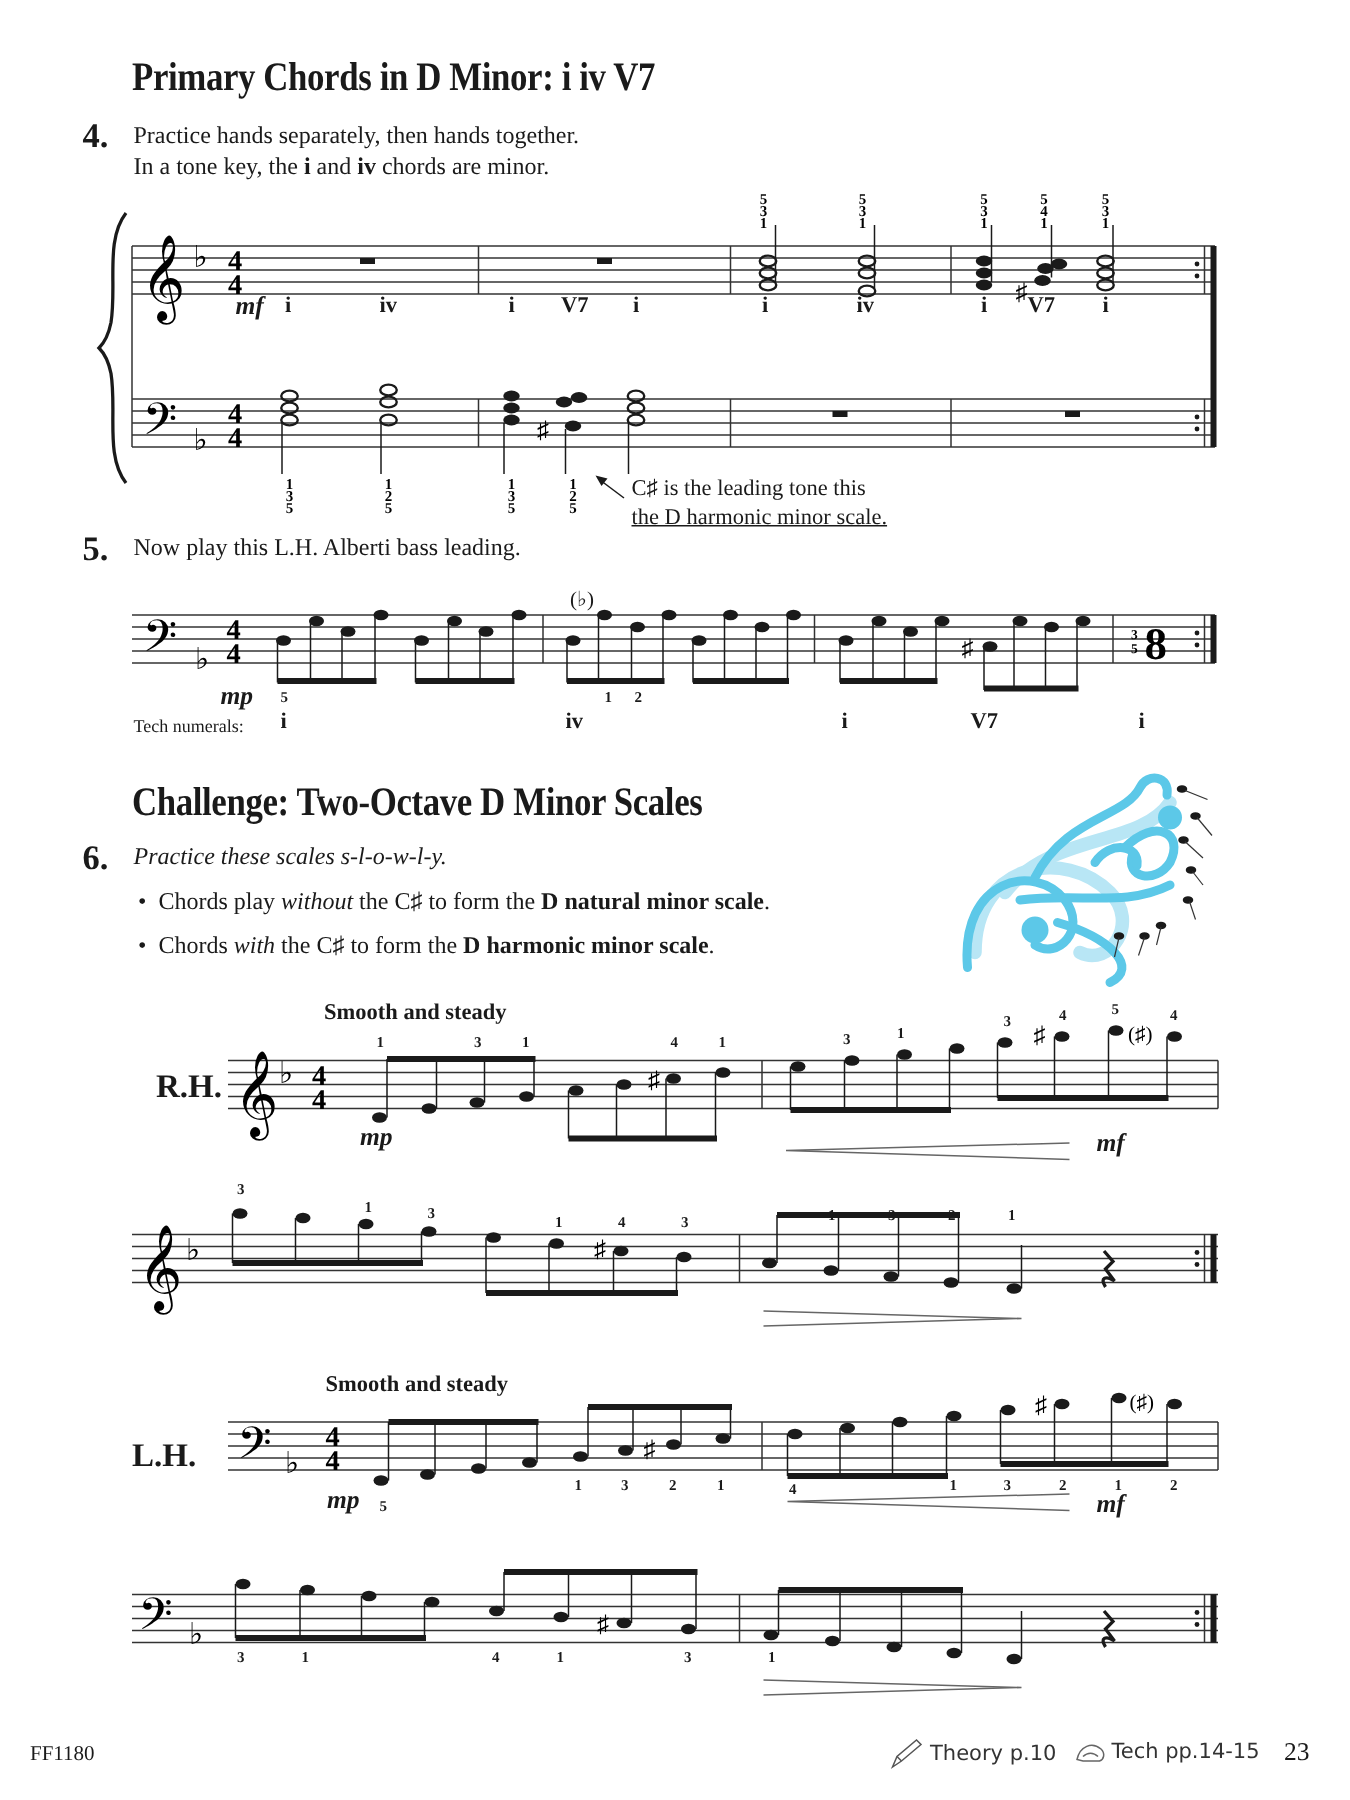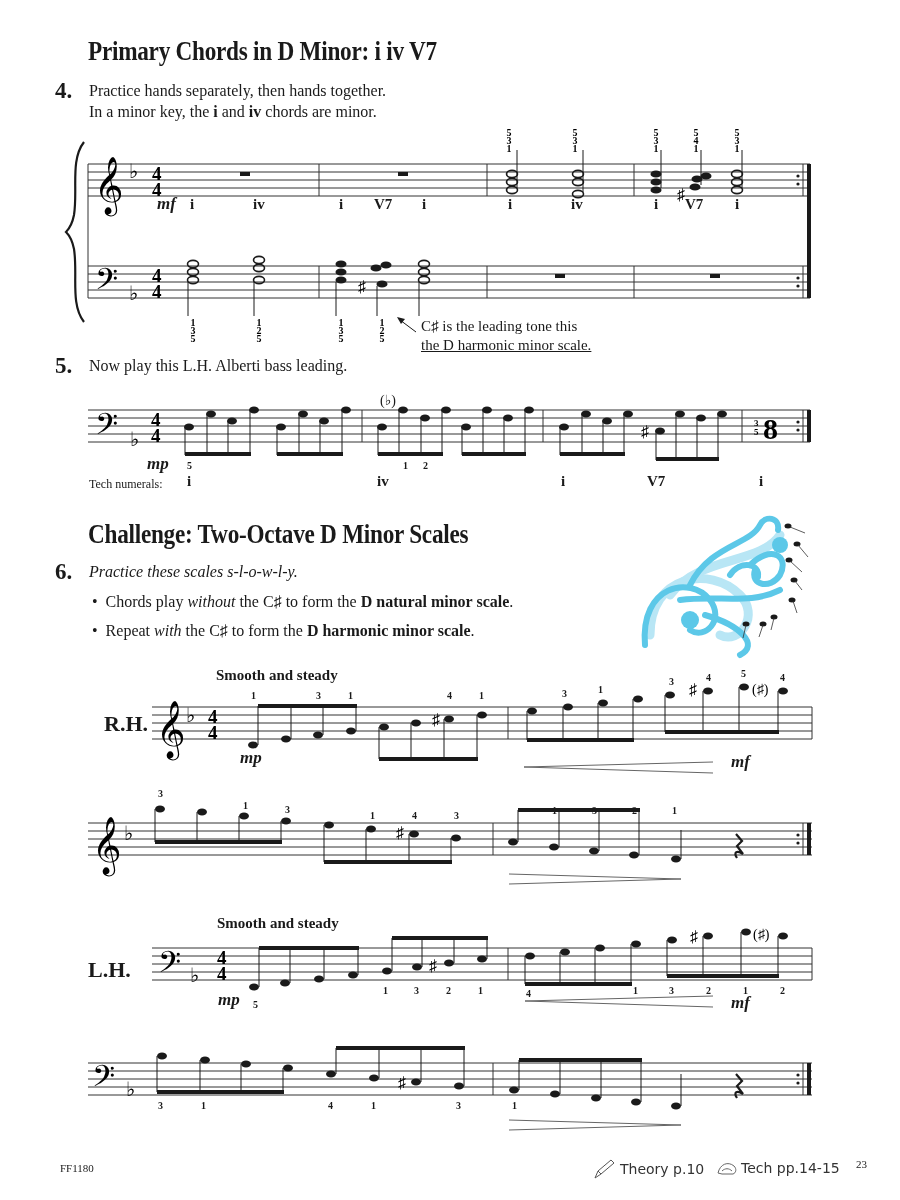--- a/index.html
+++ b/index.html
@@ -15,21 +15,21 @@
   .rn{font-size:15px;font-weight:bold;}
   .dyn{font-size:17px;font-weight:bold;font-style:italic;}
   .footer{font-family:"DejaVu Sans",sans-serif;font-size:14px;color:#333;}
 </style>
 </head>
 <body>
 
 <div class="abs h1" style="left:88px;top:36px;">Primary Chords in D Minor:  i    iv    V7</div>
 <div class="abs num" style="left:55px;top:78px;">4.</div>
 <div class="abs txt" style="left:89px;top:80px;">Practice hands separately, then hands together.</div>
-<div class="abs txt" style="left:89px;top:101px;"><span>In a minor key, the </span><span class="b">i</span><span> and </span><span class="b">iv</span><span> chords are minor.</span></div>
+<div class="abs txt" style="left:89px;top:101px;"><span>In a tone key, the </span><span class="b">i</span><span> and </span><span class="b">iv</span><span> chords are minor.</span></div>
 
 <svg class="abs" style="left:0;top:120px;" width="900" height="240">
 
   <path d="M84,22 C70,40 78,70 74,95 C72,105 68,110 66,112 C68,114 72,119 74,129 C78,154 70,184 84,202" fill="none" stroke="#1a1a1a" stroke-width="2.2"></path>
 
   <g stroke="#333" stroke-width="1">
     <line x1="88" y1="44" x2="810" y2="44"></line>
       <line x1="88" y1="52" x2="810" y2="52"></line>
       <line x1="88" y1="60" x2="810" y2="60"></line>
       <line x1="88" y1="68" x2="810" y2="68"></line>
@@ -274,21 +274,21 @@
 <div class="abs rn" style="left:187px;top:473px;">i</div>
 <div class="abs rn" style="left:377px;top:473px;">iv</div>
 <div class="abs rn" style="left:561px;top:473px;">i</div>
 <div class="abs rn" style="left:647px;top:473px;">V7</div>
 <div class="abs rn" style="left:759px;top:473px;">i</div>
 
 <div class="abs h1" style="left:88px;top:519px;">Challenge: Two-Octave D Minor Scales</div>
 <div class="abs num" style="left:55px;top:559px;">6.</div>
 <div class="abs txt" style="left:89px;top:561px;font-style:italic;">Practice these scales s-l-o-w-l-y.</div>
 <div class="abs txt" style="left:92px;top:591px;">•&nbsp; <span>Chords play </span><span class="i">without</span><span> the C♯ to form the </span><span class="b">D natural minor scale</span><span>.</span></div>
-<div class="abs txt" style="left:92px;top:620px;">•&nbsp; <span>Repeat </span><span class="i">with</span><span> the C♯ to form the </span><span class="b">D harmonic minor scale</span><span>.</span></div>
+<div class="abs txt" style="left:92px;top:620px;">•&nbsp; <span>Chords </span><span class="i">with</span><span> the C♯ to form the </span><span class="b">D harmonic minor scale</span><span>.</span></div>
 
 <svg class="abs" style="left:630px;top:505px;" width="190" height="160">
   <g fill="none" stroke="#b8e6f5" stroke-width="9" stroke-linecap="round">
     <path d="M20,130 C20,70 80,60 110,90 C130,110 110,140 90,130"></path>
     <path d="M40,90 C70,50 130,60 150,30"></path>
   </g>
   <g fill="none" stroke="#5cc8e8" stroke-width="6" stroke-linecap="round">
     <path d="M15,140 C10,80 60,70 80,95 C95,115 75,135 60,125"></path>
     <path d="M50,95 C90,90 120,100 150,85"></path>
     <path d="M60,80 C80,40 120,40 130,20 C135,10 150,12 148,25"></path>
@@ -596,28 +596,28 @@
   <path d="M736,44 L742,51 L737,56 L743,64 C737,60 733,62 737,68" fill="none" stroke="#1a1a1a" stroke-width="2.2"></path>
   <path d="M509,90 L681,95 M509,100 L681,95" stroke="#666" stroke-width="1" fill="none"></path>
 </svg>
 <div class="abs fing" style="left:158px;top:1100px;">3</div>
 <div class="abs fing" style="left:201px;top:1100px;">1</div>
 <div class="abs fing" style="left:328px;top:1100px;">4</div>
 <div class="abs fing" style="left:371px;top:1100px;">1</div>
 <div class="abs fing" style="left:456px;top:1100px;">3</div>
 <div class="abs fing" style="left:512px;top:1100px;">1</div>
 
-<div class="abs" style="left:20px;top:1162px;font-size:11px;margin-left:40px;">FF1180</div>
+<div class="abs" style="left:20px;top:1162px;font-size:14px;">FF1180</div>
 <div class="abs footer" style="left:592px;top:1158px;display:flex;align-items:center;gap:4px;">
   <svg width="24" height="22">
     <path d="M3,20 L6,13 L19,2 L22,5 L9,16 Z" fill="none" stroke="#555" stroke-width="1"></path>
     <line x1="6" y1="13" x2="9" y2="16" stroke="#555" stroke-width="1"></line>
   </svg>
   <span>Theory p.10</span>
 </div>
 <div class="abs footer" style="left:716px;top:1158px;display:flex;align-items:center;gap:3px;">
   <svg width="22" height="20">
     <path d="M2,15 C4,6 12,3 18,8 C21,11 20,15 17,16 L6,16 Z" fill="none" stroke="#666" stroke-width="1"></path>
     <path d="M6,13 C9,10 13,10 16,13" fill="none" stroke="#666" stroke-width="1"></path>
   </svg>
   <span>Tech pp.14-15</span>
 </div>
-<div class="abs" style="left:856px;top:1158px;font-size:11px;">23</div>
+<div class="abs" style="left:856px;top:1158px;font-size:17px;">23</div>
 
 </body></html>

